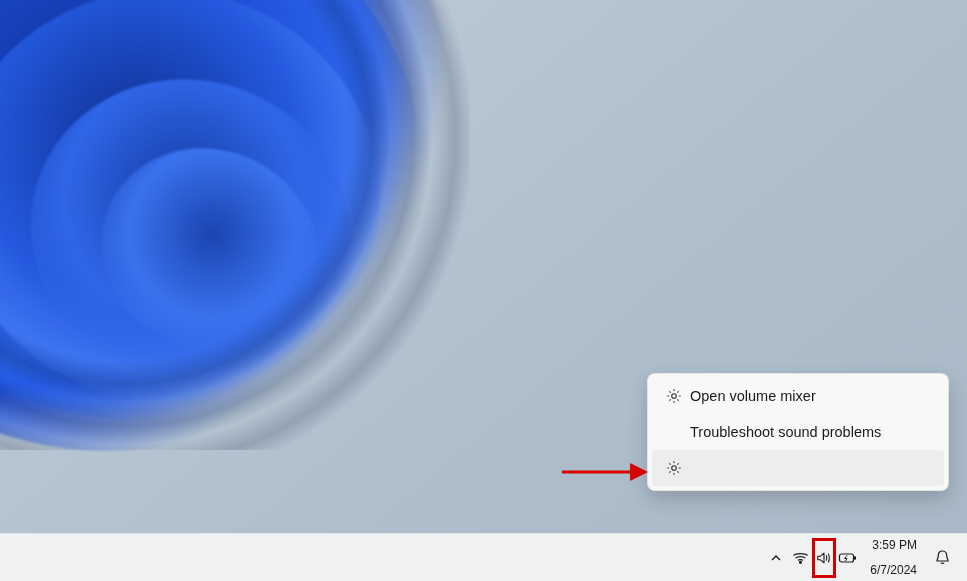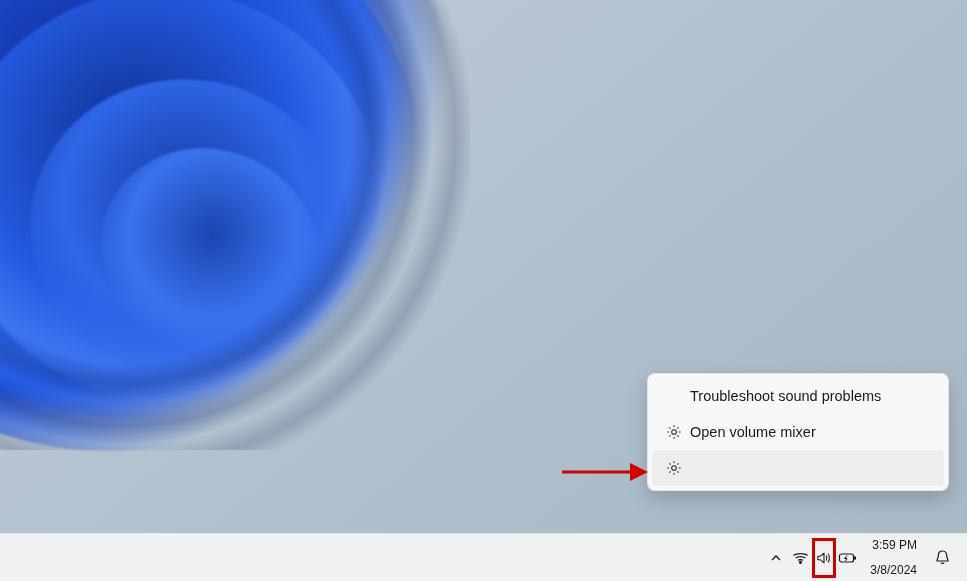--- a/index.html
+++ b/index.html
@@ -166,31 +166,31 @@
       <div class="petal p1"></div>
       <div class="petal p2"></div>
       <div class="petal p3"></div>
       <div class="petal p4"></div>
       <div class="petal p5"></div>
       <div class="shadow-ridge"></div>
     </div>
   </div>
 
   <div class="context-menu">
-    <div class="menu-item no-icon">
-      <span class="label">Troubleshoot sound problems</span>
-    </div>
     <div class="menu-item">
       <span class="icon-slot">
         <svg width="16" height="16" viewBox="0 0 16 16" fill="none" stroke="#333" stroke-width="1.1">
           <circle cx="8" cy="8" r="2.3"></circle>
           <path d="M8 1.3v1.8M8 12.9v1.8M14.7 8h-1.8M3.1 8H1.3M12.7 3.3l-1.3 1.3M4.6 11.4l-1.3 1.3M12.7 12.7l-1.3-1.3M4.6 4.6L3.3 3.3"></path>
         </svg>
       </span>
       <span class="label">Open volume mixer</span>
+    </div>
+    <div class="menu-item no-icon">
+      <span class="label">Troubleshoot sound problems</span>
     </div>
     <div class="menu-item hovered">
       <span class="icon-slot">
         <svg width="16" height="16" viewBox="0 0 16 16" fill="none" stroke="#333" stroke-width="1.1">
           <circle cx="8" cy="8" r="2.3"></circle>
           <path d="M8 1.3v1.8M8 12.9v1.8M14.7 8h-1.8M3.1 8H1.3M12.7 3.3l-1.3 1.3M4.6 11.4l-1.3 1.3M12.7 12.7l-1.3-1.3M4.6 4.6L3.3 3.3"></path>
         </svg>
       </span>
     </div>
   </div>
@@ -224,21 +224,21 @@
       </div>
       <div class="tray-icon clickable narrow">
         <svg width="20" height="14" viewBox="0 0 20 14" fill="none" stroke="#1a1a1a" stroke-width="1.2">
           <rect x="1.5" y="3" width="14" height="8" rx="2"></rect>
           <rect x="16" y="5.3" width="2" height="3.4" rx="0.8" fill="#1a1a1a" stroke="none"></rect>
           <path d="M9 4.5 L6.5 7.5 L9 7.5 L7.5 10" stroke-width="1" fill="none"></path>
         </svg>
       </div>
       <div class="clock clickable">
         <span>3:59 PM</span>
-        <span>3/8/2024</span>
+        <span>6/7/2024</span>
       </div>
       <div class="bell clickable">
         <svg width="17" height="17" viewBox="0 0 17 17" fill="none" stroke="#1a1a1a" stroke-width="1.2">
           <path d="M8.5 2 C5.5 2 4.3 4.2 4.3 6.5 C4.3 9.5 3 10 3 12 L14 12 C14 10 12.7 9.5 12.7 6.5 C12.7 4.2 11.5 2 8.5 2 Z"></path>
           <path d="M7 13.8 C7.3 14.6 9.7 14.6 10 13.8"></path>
         </svg>
       </div>
     </div>
   </div>
 

